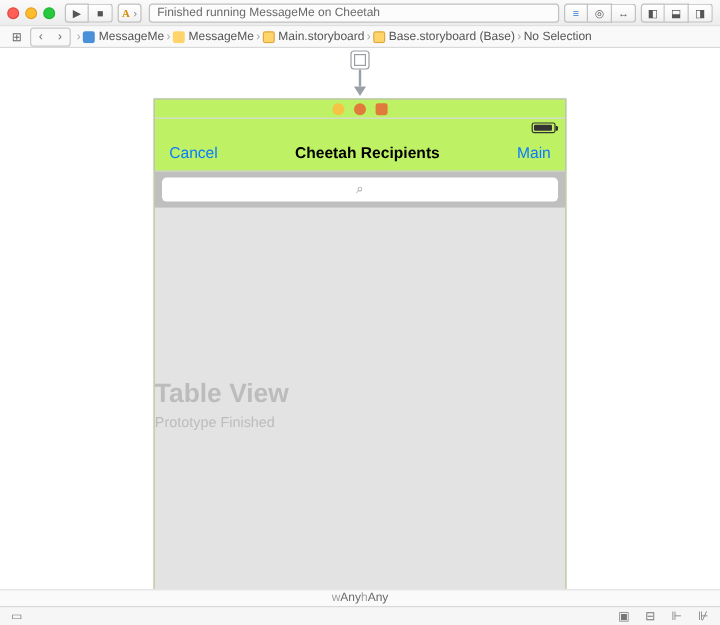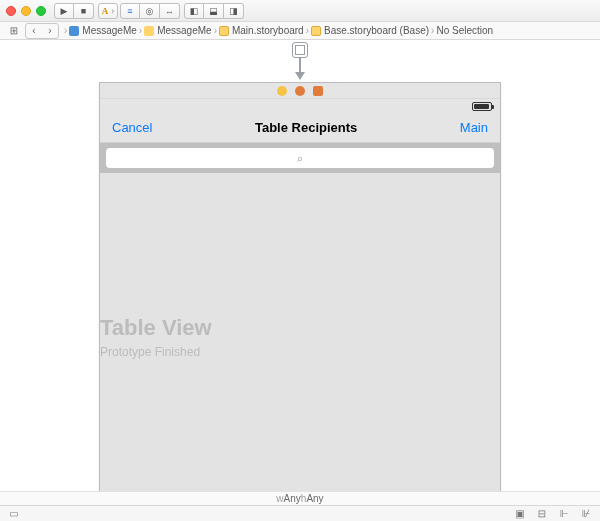--- a/index.html
+++ b/index.html
@@ -128,23 +128,23 @@
     border-right:5px solid transparent;
     border-top:8px solid #9aa0a6;
   }
 
   
   .scene {
     position:absolute;
     top:42px;
     left:50%;
     transform:translateX(-50%);
-    width:402px;
+    width:344px;
     height:420px;
-    background:#e5e5e5;
+    background:#bef264;
     border:1px solid #bcbcbc;
     box-shadow:0 1px 3px rgba(0,0,0,0.08);
   }
   .scene-titlebar {
     height:16px;
     border-bottom:1px solid #d9d9d9;
     display:flex; align-items:center; justify-content:center; gap:8px;
   }
   .tit-dot { width:10px; height:10px; border-radius:50%; }
   .tit-dot.o1 { background:#f5c445; }
@@ -259,20 +259,23 @@
     <div class="dot green"></div>
   </div>
   <div class="tb-seg">
     <div class="tb-btn">▶</div>
     <div class="tb-btn">■</div>
   </div>
   <div class="tb-btn" style="margin-left:4px;">
     <span class="A-btn">A</span>
     <span style="margin-left:3px;color:#888;">›</span>
   </div>
+  <div class="status-box">
+    <span>Finished running MessageMe on Cheetah</span>
+  </div>
   <div class="tb-seg">
     <div class="tb-btn" style="color:#2e76d6;">≡</div>
     <div class="tb-btn">◎</div>
     <div class="tb-btn">↔</div>
   </div>
   <div class="tb-seg" style="margin-left:4px;">
     <div class="tb-btn">◧</div>
     <div class="tb-btn">⬓</div>
     <div class="tb-btn">◨</div>
   </div>
@@ -325,21 +328,21 @@
       <span class="tit-dot o2"></span>
       <span class="tit-sq"></span>
     </div>
 
     <div class="ios-statusbar">
       <div class="battery"></div>
     </div>
 
     <div class="navbar">
       <span class="nav-btn">Cancel</span>
-      <span class="nav-title">Table Recipients</span>
+      <span class="nav-title">Cheetah Recipients</span>
       <span class="nav-btn">Main</span>
     </div>
 
     <div class="tableview">
       <div class="searchbar-wrap">
         <div class="searchfield" title=" ">
           <span>⌕</span>
         </div>
       </div>
       <div class="tv-body">

